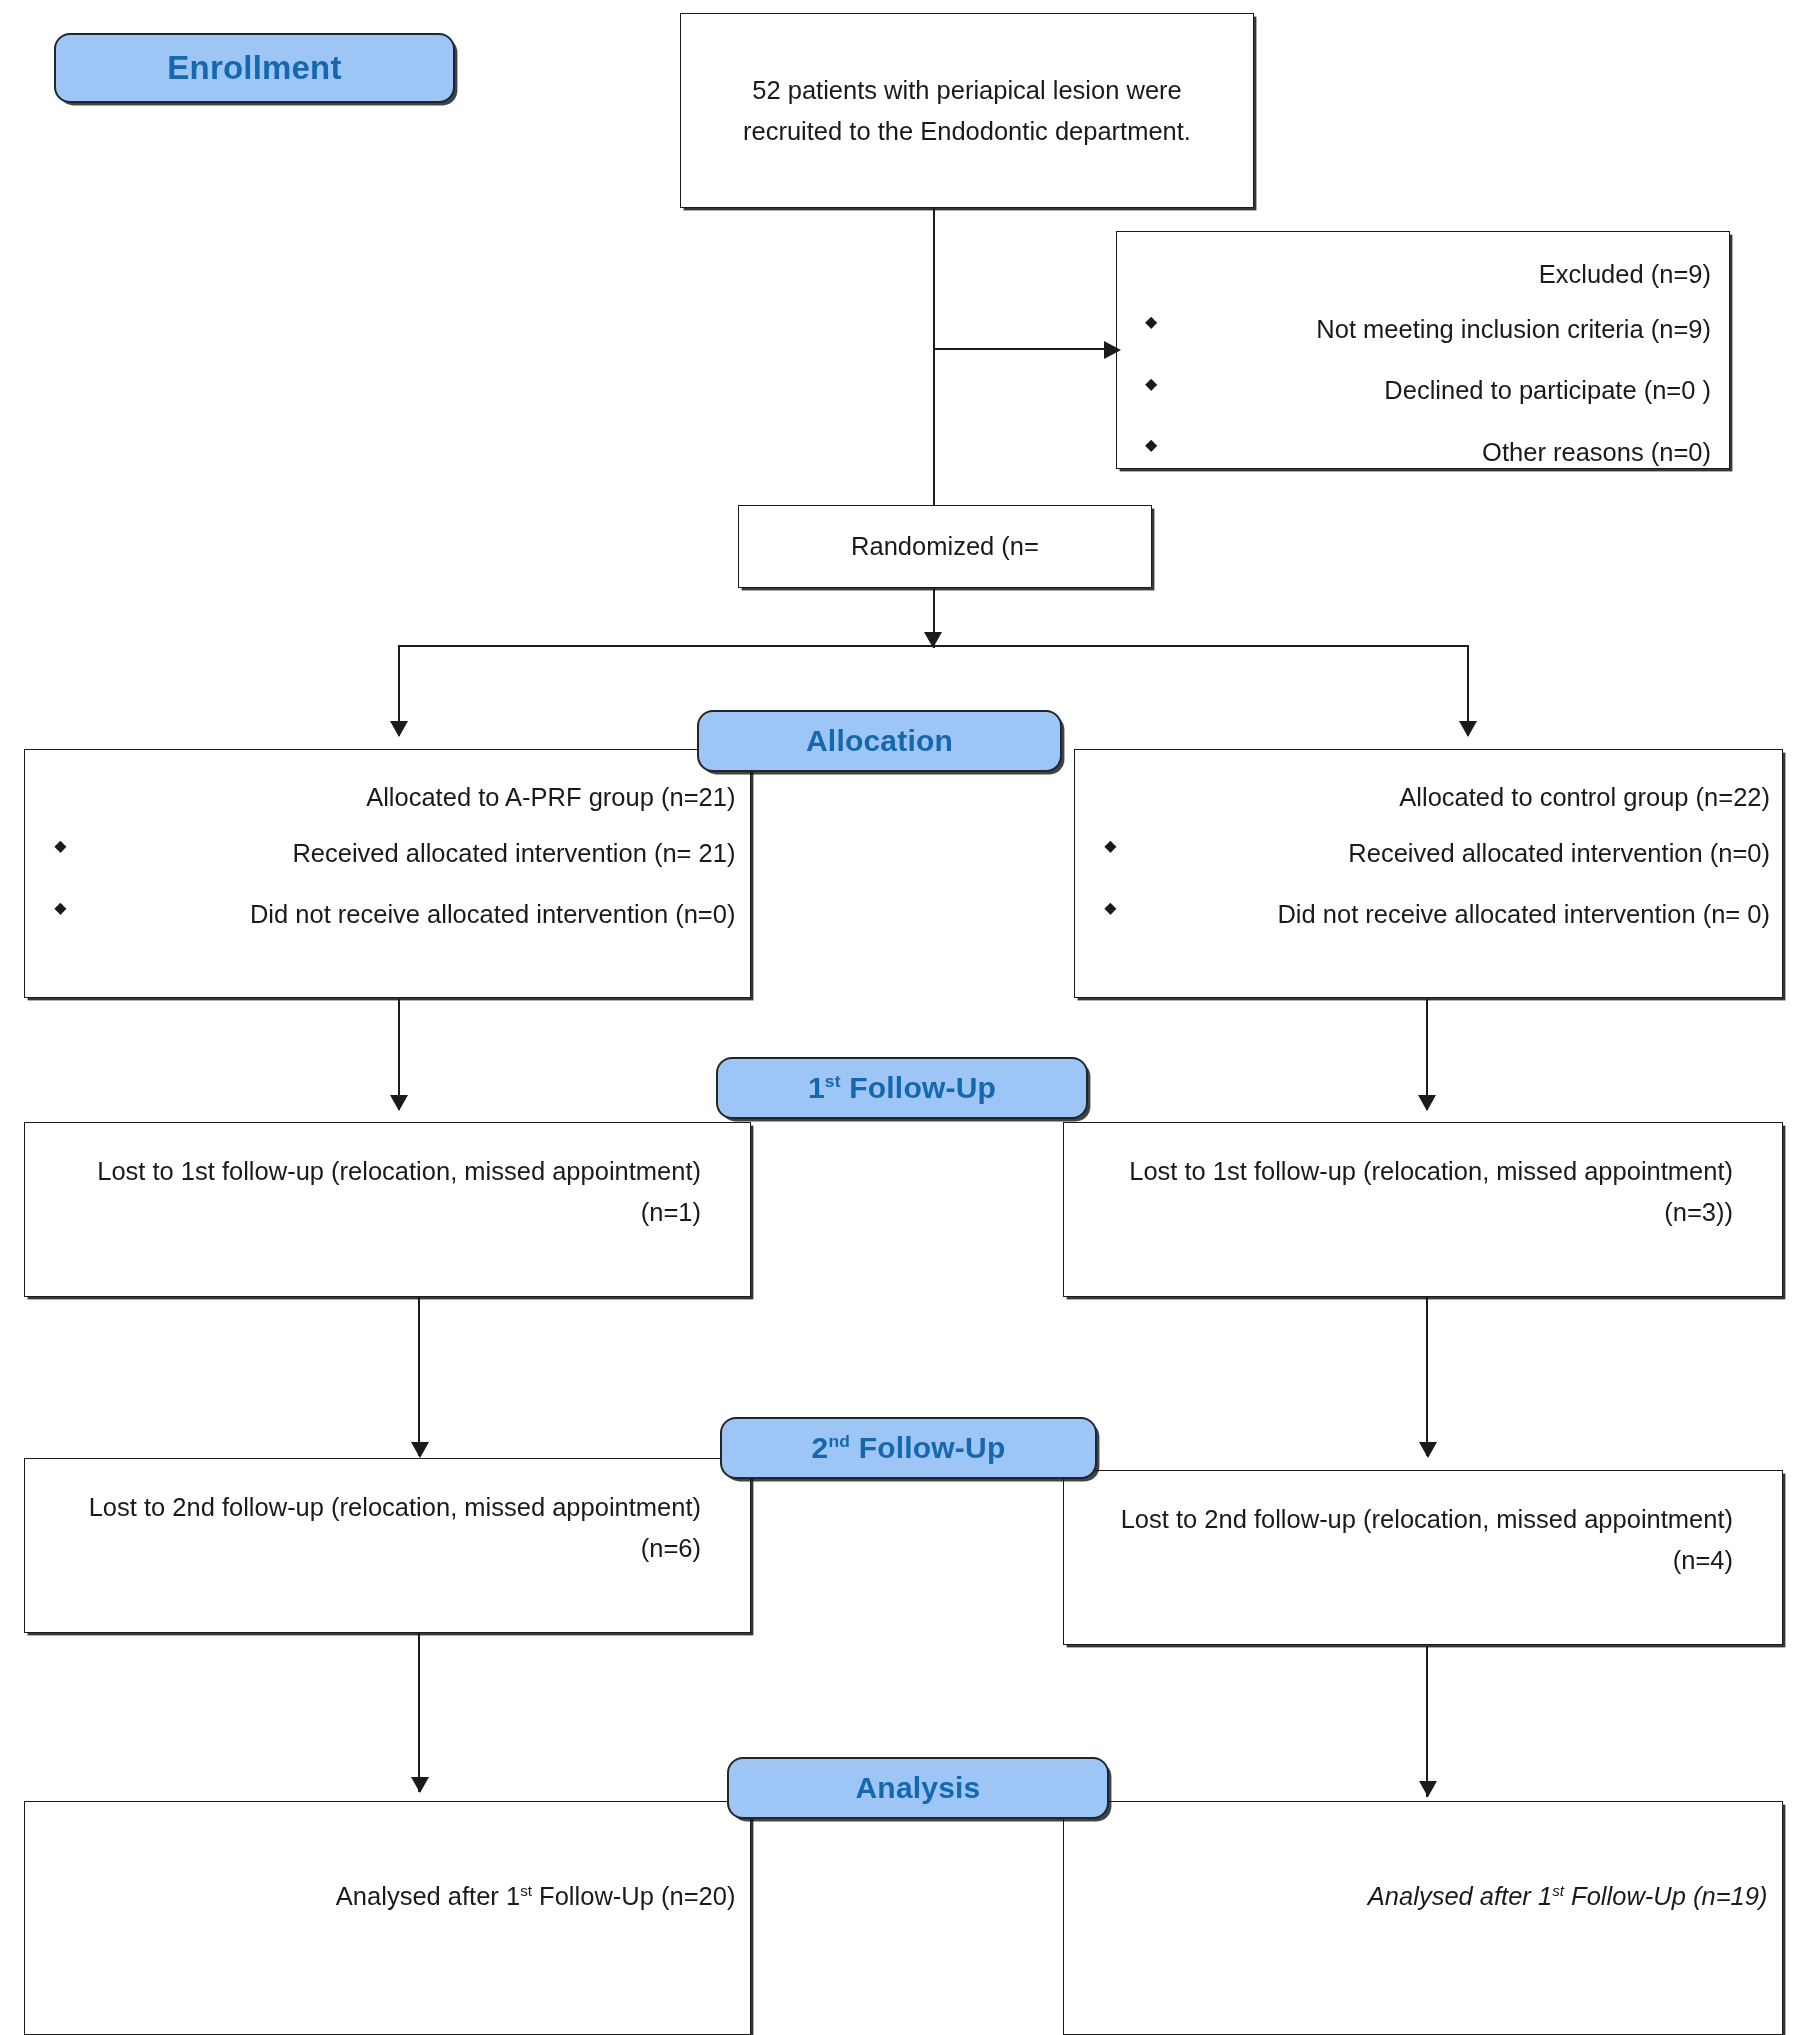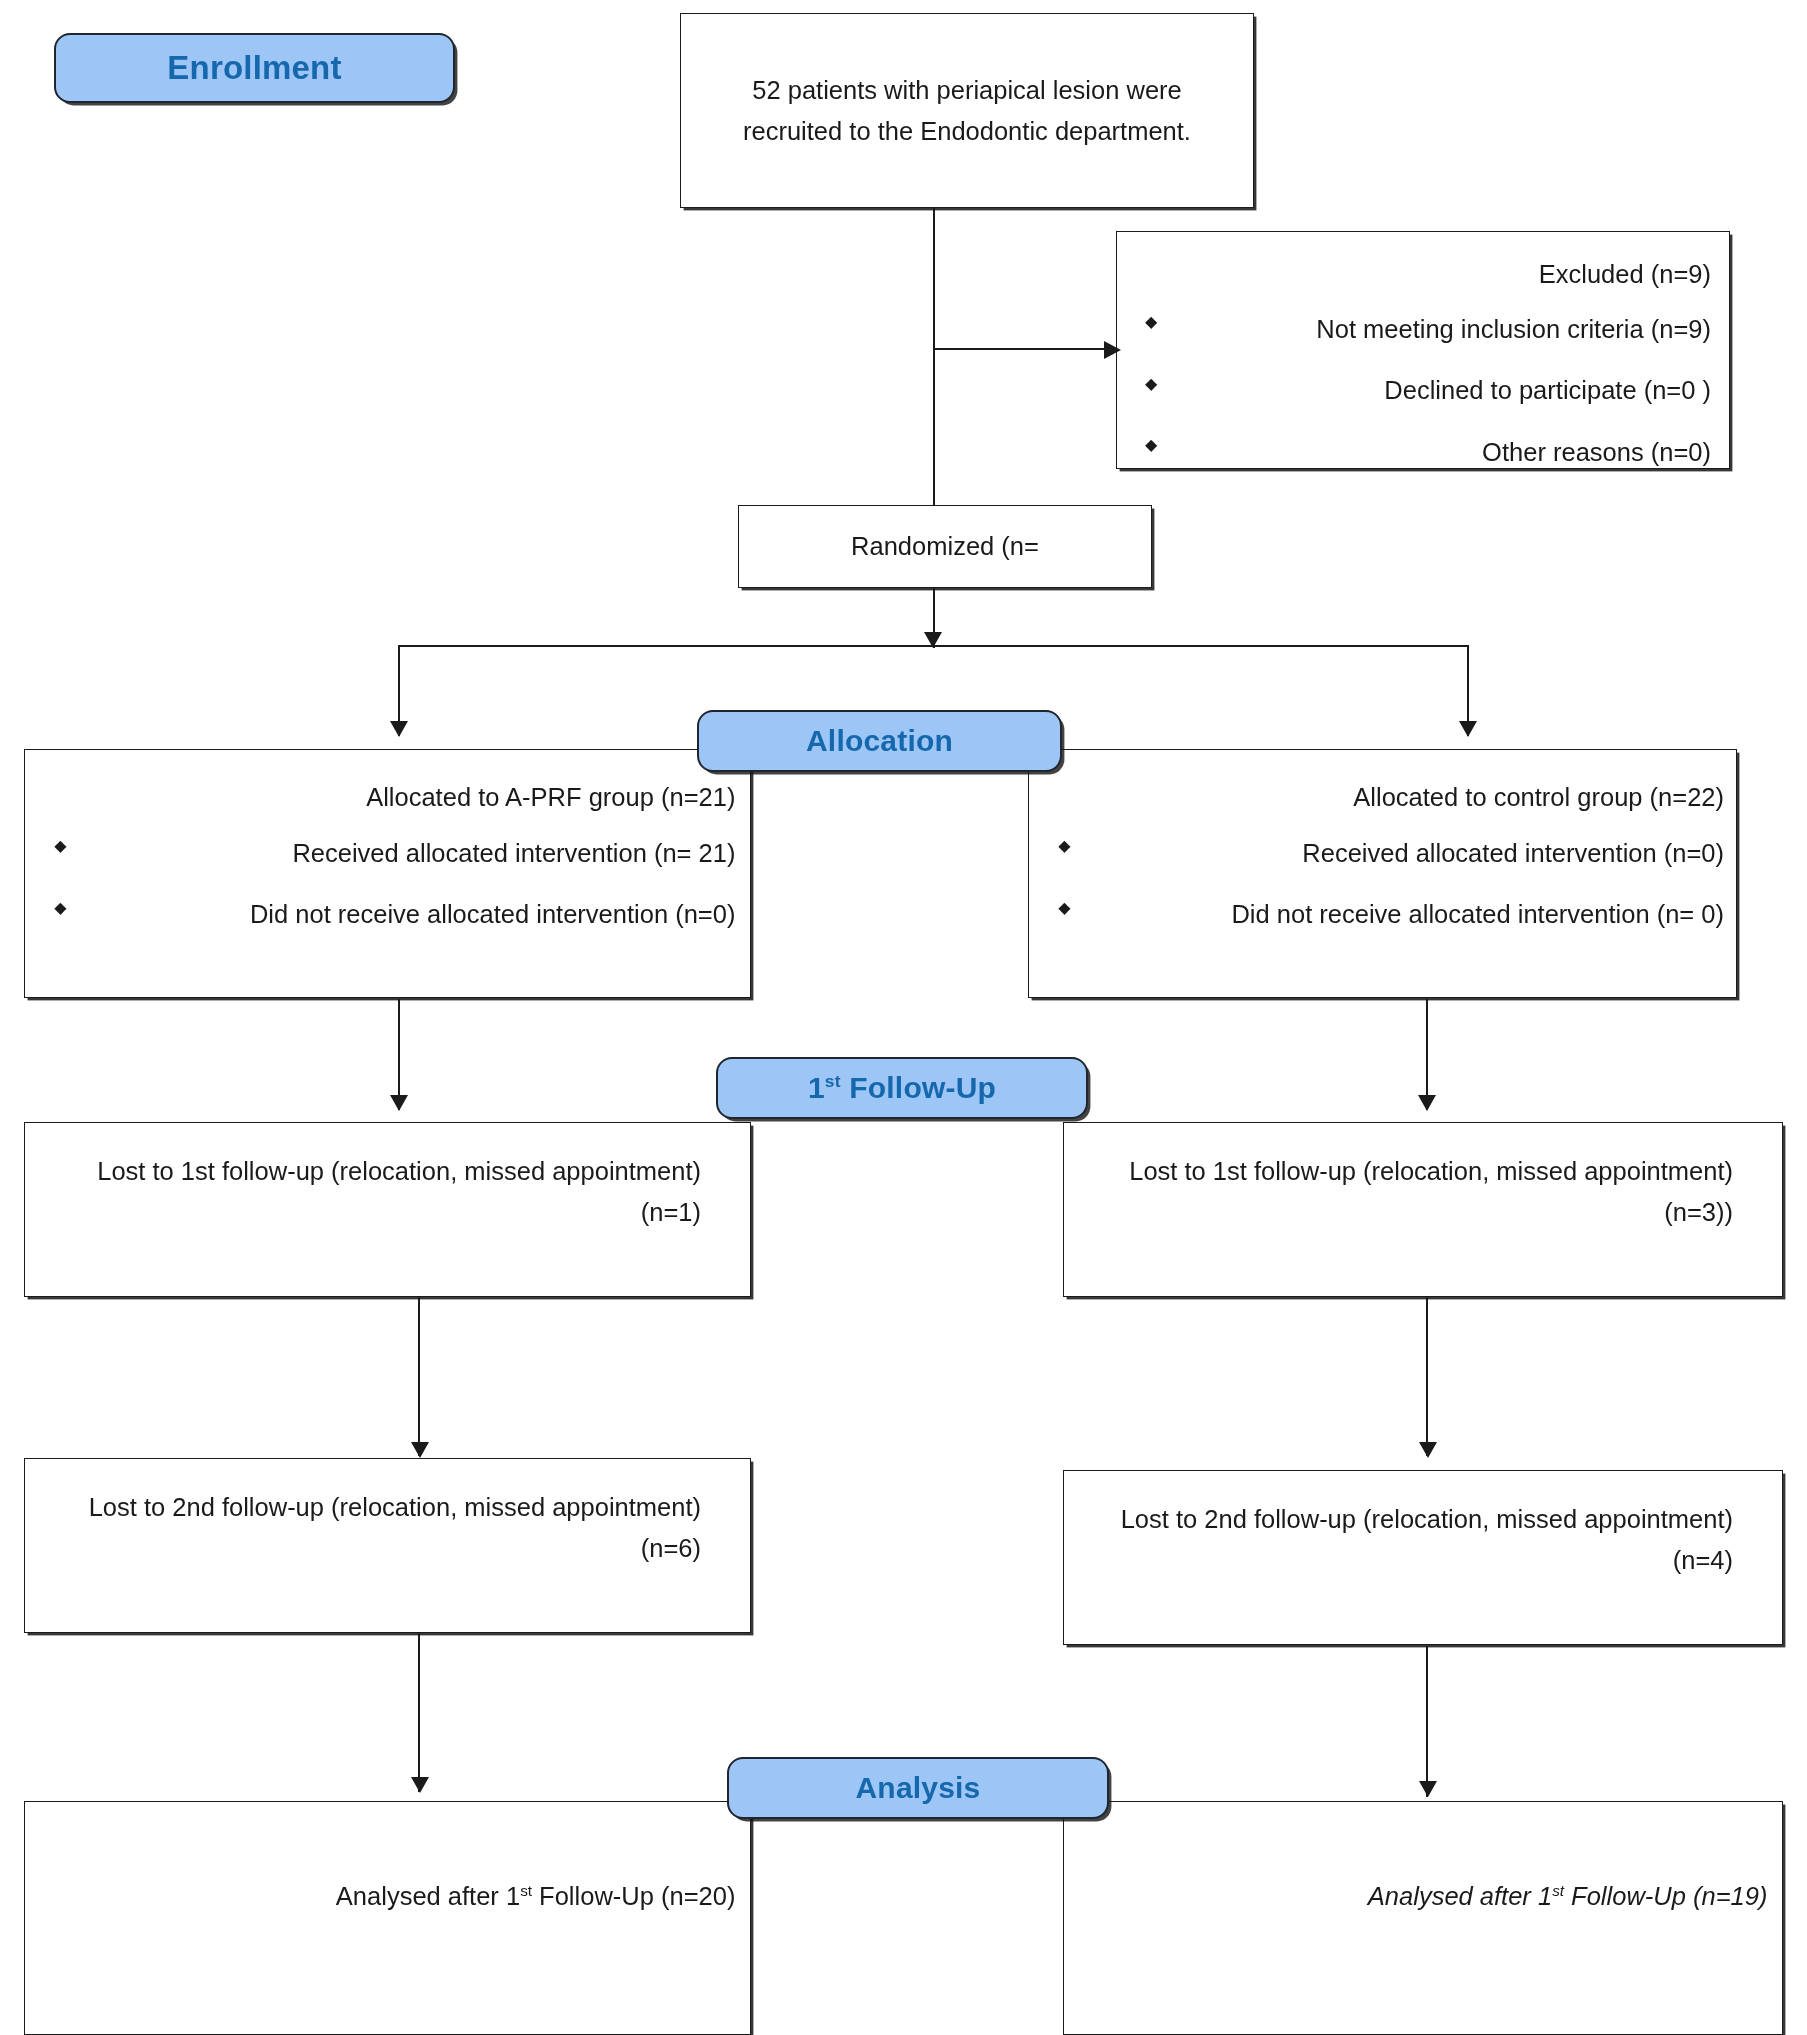--- a/index.html
+++ b/index.html
@@ -154,21 +154,21 @@
   </div>
 
   <div class="box" style="left:24px;top:749px;width:727px;height:249px;padding:27px 14.6px 6px 22px;">
     <div class="txt" style="margin:0 0 14.6px 2.4px;">Allocated to A-PRF group (n=21)</div>
     <ul class="bullets">
       <li>Received allocated intervention (n= 21)</li>
       <li>Did not receive allocated intervention (n=0)</li>
     </ul>
   </div>
 
-  <div class="box" style="left:1028px;top:749px;width:709px;height:249px;padding:27px 12px 6px 22px;">
+  <div class="box" style="left:1074px;top:749px;width:709px;height:249px;padding:27px 12px 6px 22px;">
     <div class="txt" style="margin:0 0 14.6px 2.4px;">Allocated to control group (n=22)</div>
     <ul class="bullets">
       <li>Received allocated intervention (n=0)</li>
       <li>Did not receive allocated intervention (n= 0)</li>
     </ul>
   </div>
 
   <div class="vline" style="left:398px;top:999px;height:111px;"></div>
   <div class="arrow-down" style="left:390px;top:1095px;"></div>
 
@@ -188,20 +188,25 @@
   <div class="box" style="left:1063px;top:1122px;width:720px;height:175px;padding:28px 49px 6px 22px;">
     <div class="txt">Lost to 1st follow-up (relocation, missed appointment) (n=3))</div>
   </div>
 
   <div class="vline thin" style="left:418px;top:1297px;height:159px;"></div>
   <div class="arrow-down" style="left:411px;top:1442px;"></div>
 
   <div class="vline thin" style="left:1426px;top:1297px;height:159px;"></div>
   <div class="arrow-down" style="left:1419px;top:1442px;"></div>
 
+  <div class="badge" style="left:720px;top:1417px;width:377px;height:62px;font-size:30px;">
+    <span>
+      <span>2</span><sup>nd</sup><span> Follow-Up</span>
+    </span>
+  </div>
 
   <div class="box" style="left:24px;top:1458px;width:727px;height:175px;padding:28px 49px 6px 22px;">
     <div class="txt">Lost to 2nd follow-up (relocation, missed appointment) (n=6)</div>
   </div>
 
   <div class="box" style="left:1063px;top:1470px;width:720px;height:175px;padding:28px 49px 6px 22px;">
     <div class="txt">Lost to 2nd follow-up (relocation, missed appointment) (n=4)</div>
   </div>
 
   <div class="vline thin" style="left:418px;top:1633px;height:159px;"></div>

